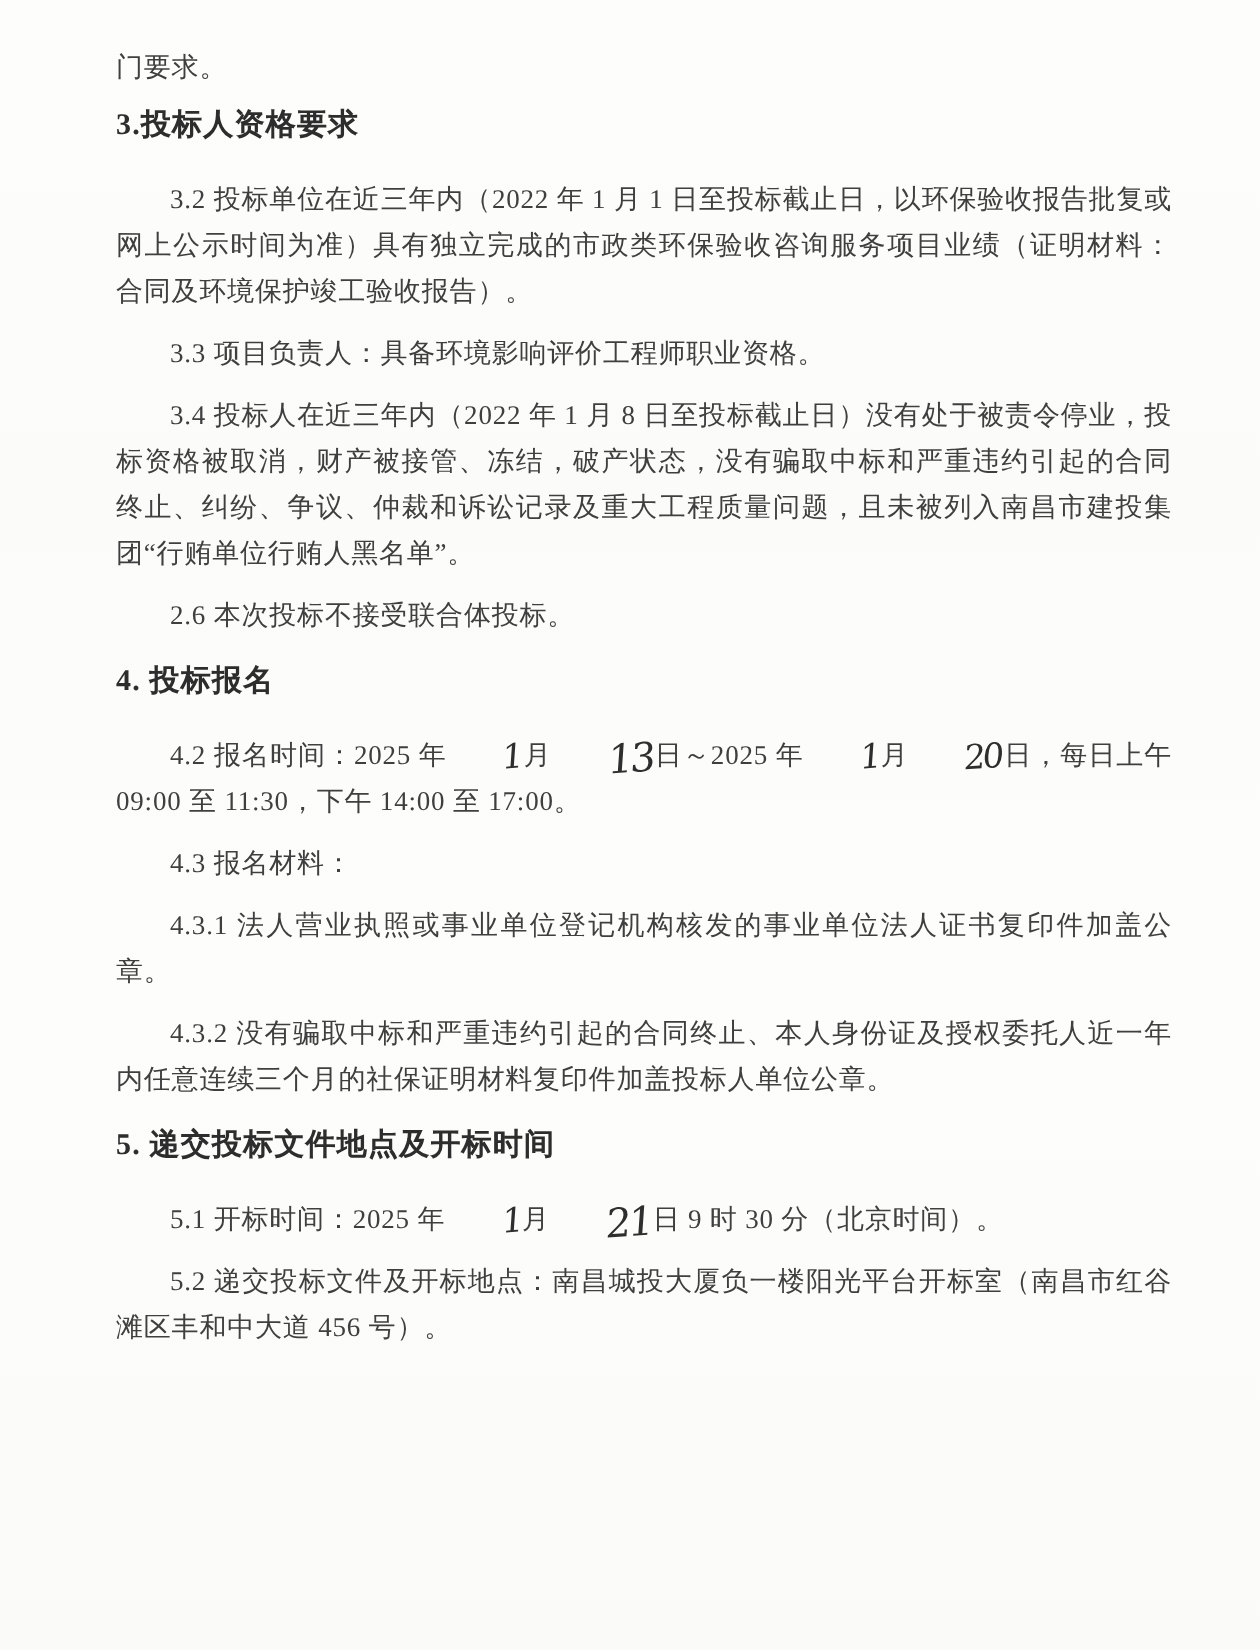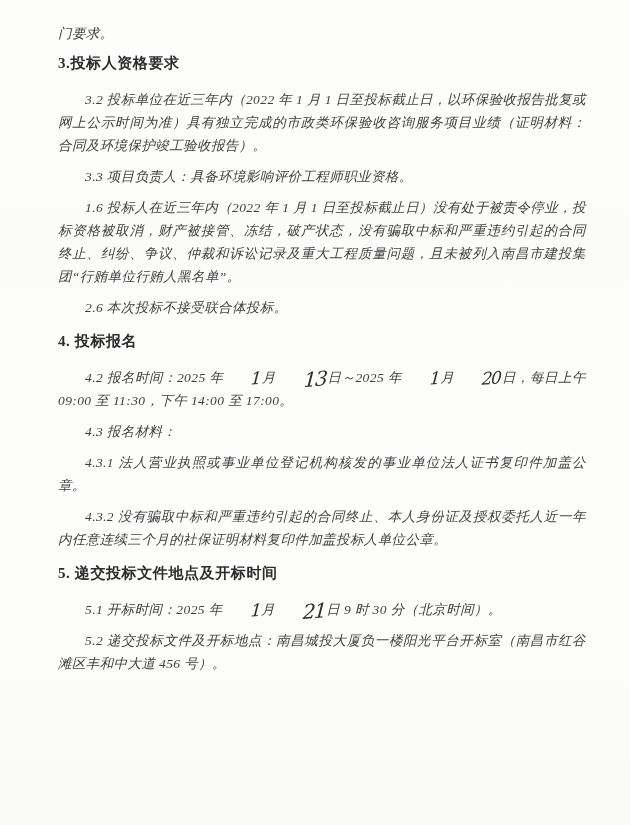--- a/index.html
+++ b/index.html
@@ -22,21 +22,20 @@
       linear-gradient(180deg, #fdfdfc 0%, #fbfbfa 30%, #fdfdfc 60%, #fafaf9 100%);
   }
   .p {
     margin: 0 0 8px 0;
     font-size: 13.5px;
     line-height: 23px;
     letter-spacing: 0.4px;
     color: #3f3f3f;
     text-align: justify;
     text-indent: 2em;
-    font-style: italic;
   }
   .p.flush {
     text-indent: 0;
   }
   h2.sec {
     margin: 12px 0 14px 0;
     font-size: 15px;
     line-height: 21px;
     font-weight: 700;
     letter-spacing: 0.6px;
@@ -66,21 +65,21 @@
 <body>
 
 <div class="page">
 
   <p class="p flush">门要求。</p>
 
   <h2 class="sec first">3.投标人资格要求</h2>
 
   <p class="p">3.2 投标单位在近三年内（2022 年 1 月 1 日至投标截止日，以环保验收报告批复或网上公示时间为准）具有独立完成的市政类环保验收咨询服务项目业绩（证明材料：合同及环境保护竣工验收报告）。</p>
   <p class="p">3.3 项目负责人：具备环境影响评价工程师职业资格。</p>
-  <p class="p">1.6 投标人在近三年内（2022 年 1 月 1 日至投标截止日）没有处于被责令停业，投标资格被取消，财产被接管、冻结，破产状态，没有骗取中标和严重违约引起的合同终止、纠纷、争议、仲裁和诉讼记录及重大工程质量问题，且未被列入南昌市建投集团“行贿单位行贿人黑名单”。</p>
+  <p class="p">3.4 投标人在近三年内（2022 年 1 月 8 日至投标截止日）没有处于被责令停业，投标资格被取消，财产被接管、冻结，破产状态，没有骗取中标和严重违约引起的合同终止、纠纷、争议、仲裁和诉讼记录及重大工程质量问题，且未被列入南昌市建投集团“行贿单位行贿人黑名单”。</p>
   <p class="p">2.6 本次投标不接受联合体投标。</p>
 
   <h2 class="sec">4. 投标报名</h2>
 
 
   <p class="p"><span>4.2 报名时间：2025 年</span><span class="hw">1</span><span>月</span><span class="hw tall">13</span><span>日～2025 年</span><span class="hw">1</span><span>月</span><span class="hw">20</span><span>日，每日上午 09:00 至 11:30，下午 14:00 至 17:00。</span></p>
 
   <p class="p">4.3 报名材料：</p>
   <p class="p">4.3.1 法人营业执照或事业单位登记机构核发的事业单位法人证书复印件加盖公章。</p>
   <p class="p">4.3.2 没有骗取中标和严重违约引起的合同终止、本人身份证及授权委托人近一年内任意连续三个月的社保证明材料复印件加盖投标人单位公章。</p>

